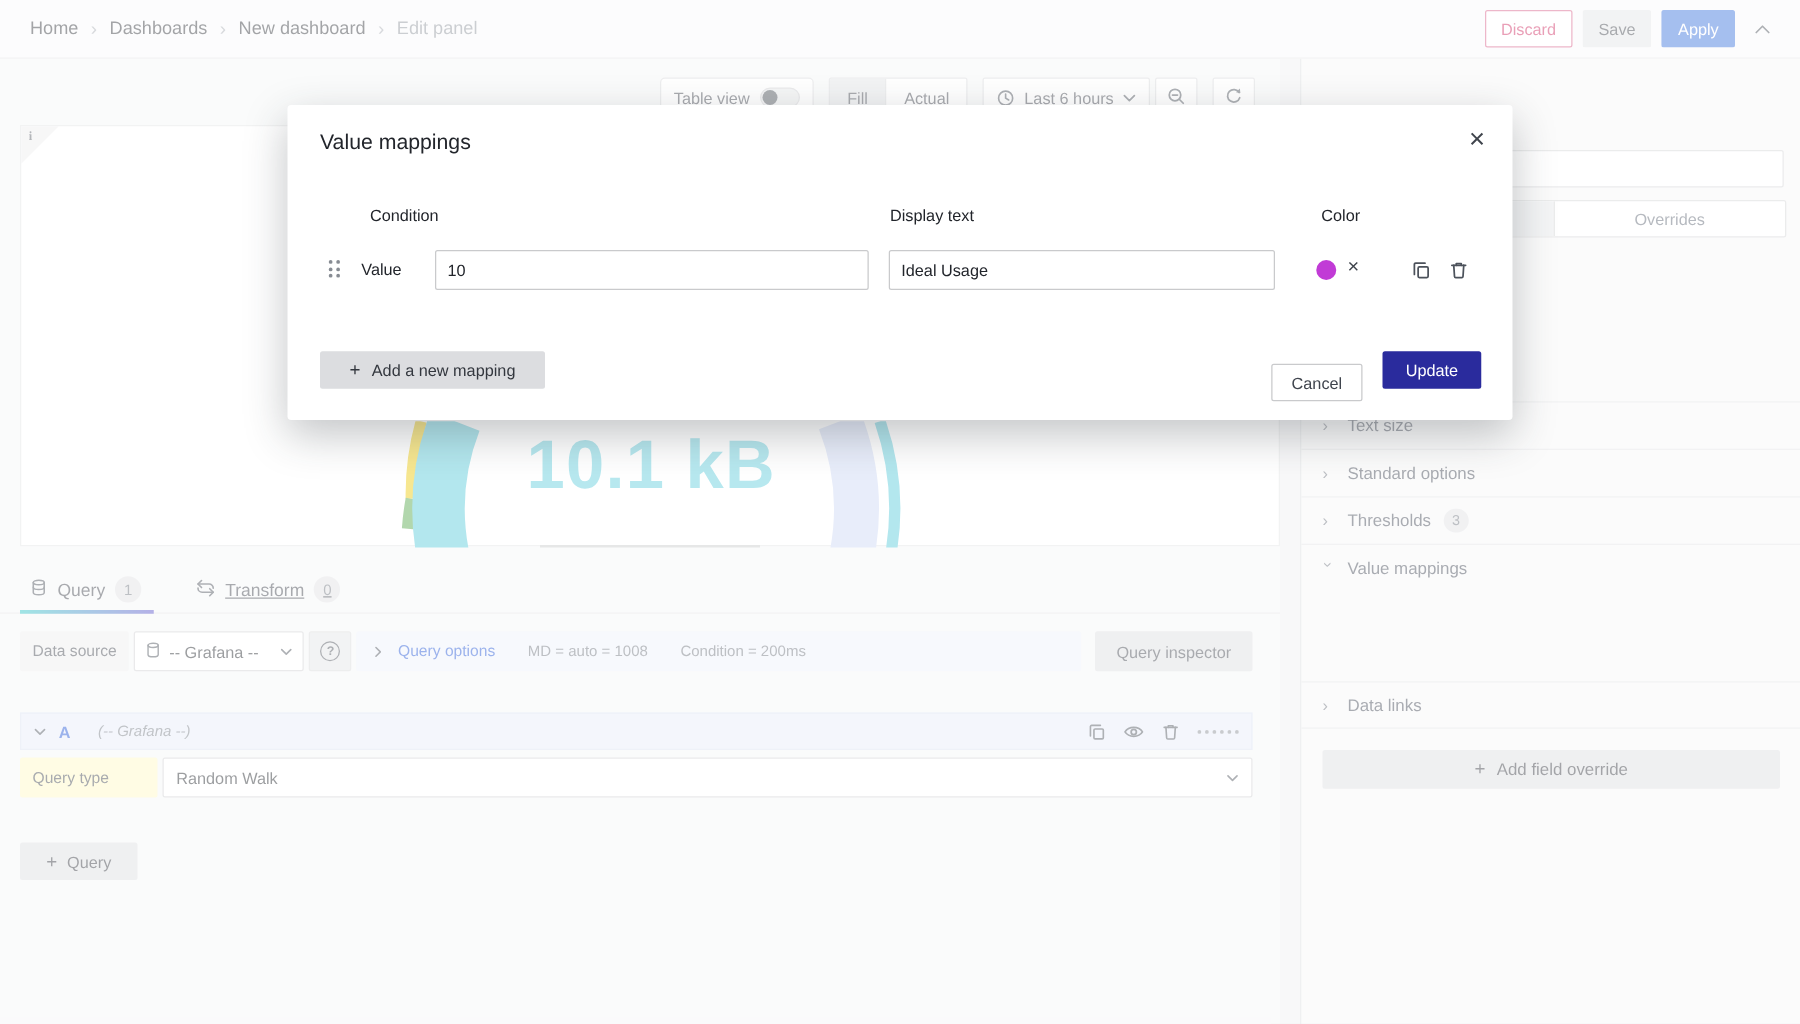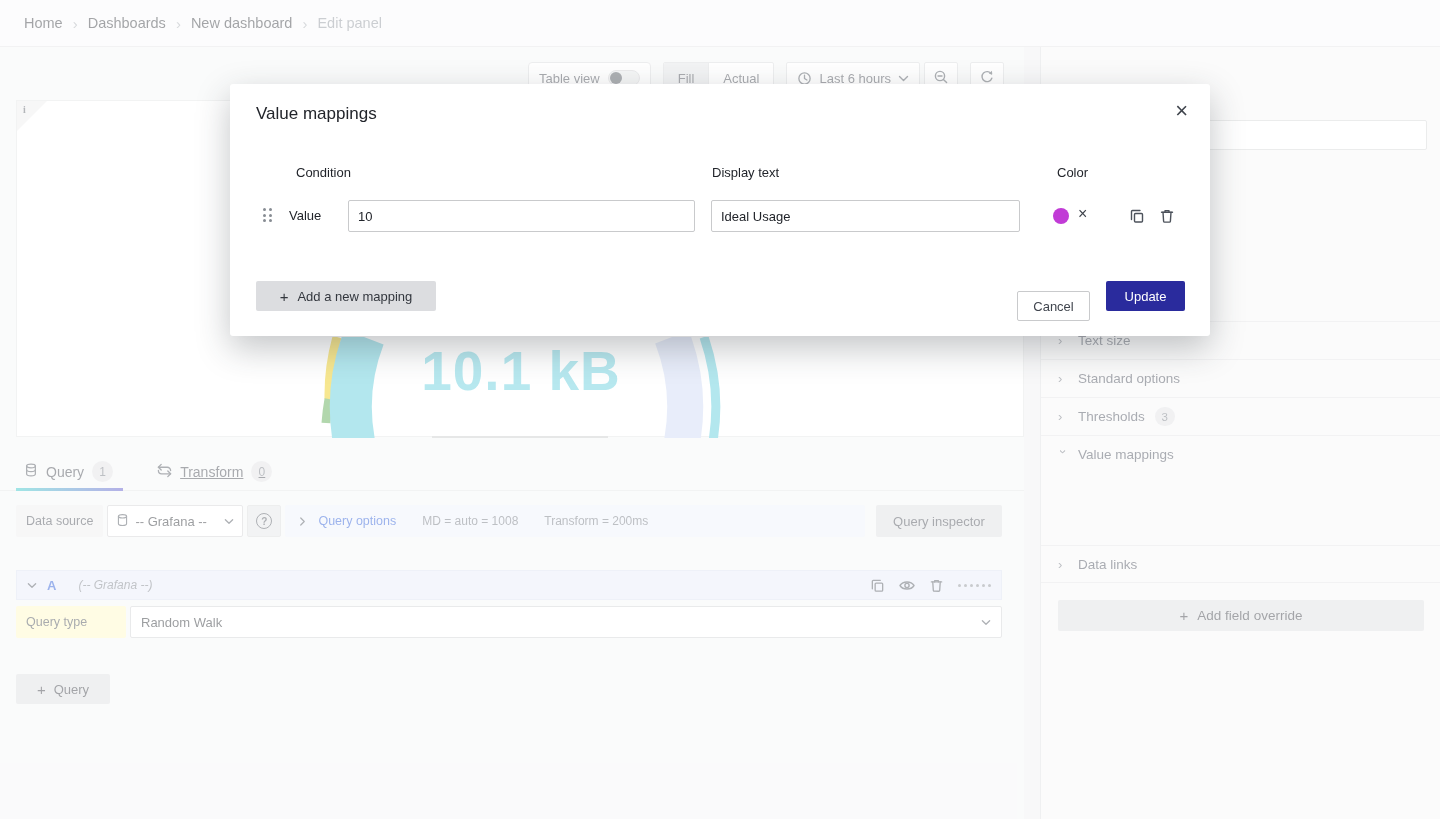--- a/index.html
+++ b/index.html
@@ -123,20 +123,30 @@
 <div class="navbar">
   <div class="crumbs">
     <span>Home</span>
     <span class="crumb-sep">›</span>
     <span>Dashboards</span>
     <span class="crumb-sep">›</span>
     <span>New dashboard</span>
     <span class="crumb-sep">›</span>
     <span class="crumb-last">Edit panel</span>
   </div>
+  <div class="nav-actions">
+    <div class="btn btn-discard">Discard</div>
+    <div class="btn btn-gray">Save</div>
+    <div class="btn btn-apply">Apply</div>
+    <div class="nav-chevron">
+      <svg class="s" width="14" height="9" viewBox="0 0 14 9">
+          <polyline points="2,7 7,2 12,7"></polyline>
+        </svg>
+    </div>
+  </div>
 </div>
 
 <div class="toolbar">
   <div class="tb-box tableview">
     <span>Table view</span>
     <span class="toggle">
         <span class="toggle-knob"></span>
       </span>
   </div>
   <div class="tb-box seg">
@@ -256,21 +266,21 @@
     <span class="qcircle">?</span>
   </div>
   <div class="qopts">
     <span class="qopts-toggle">
       <svg class="s" width="7" height="11" viewBox="0 0 8 12" style="stroke:#2f3publicité338;">
           <polyline points="2,2 6,6 2,10"></polyline>
         </svg>
       <span>Query options</span>
     </span>
     <span class="qopts-meta">MD = auto = 1008</span>
-    <span class="qopts-meta">Transform = 200ms</span>
+    <span class="qopts-meta">Condition = 200ms</span>
   </div>
   <div class="inspectorbtn">Query inspector</div>
 </div>
 
 <div class="qcard">
   <div class="qhead">
     <span class="caret">
       <svg class="s" width="10" height="7" viewBox="0 0 11 7">
           <polyline points="1.5,1.5 5.5,5.5 9.5,1.5"></polyline>
         </svg>
@@ -321,20 +331,24 @@
 </div>
 
 <div class="addquerybtn">
   <span class="plus">+</span>
   <span>Query</span>
 </div>
 
 <div class="gapcol"></div>
 <div class="sidebar">
   <input class="sb-search" type="text" style="">
+  <div class="sb-tabs">
+    <span class="sb-tab sel"></span>
+    <span class="sb-tab">Overrides</span>
+  </div>
 
   <div class="sb-row" style="top:274px;">
     <span class="sb-chev">›</span>
     <span class="sb-row-label">Text size</span>
   </div>
   <div class="sb-row" style="top:312px;">
     <span class="sb-chev">›</span>
     <span class="sb-row-label">Standard options</span>
   </div>
   <div class="sb-row" style="top:350px;">

